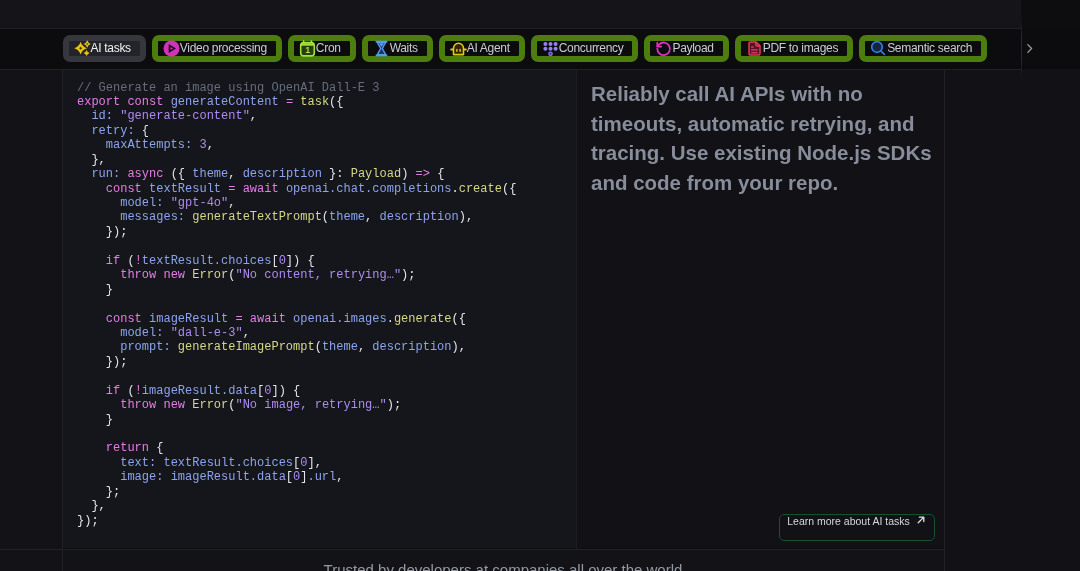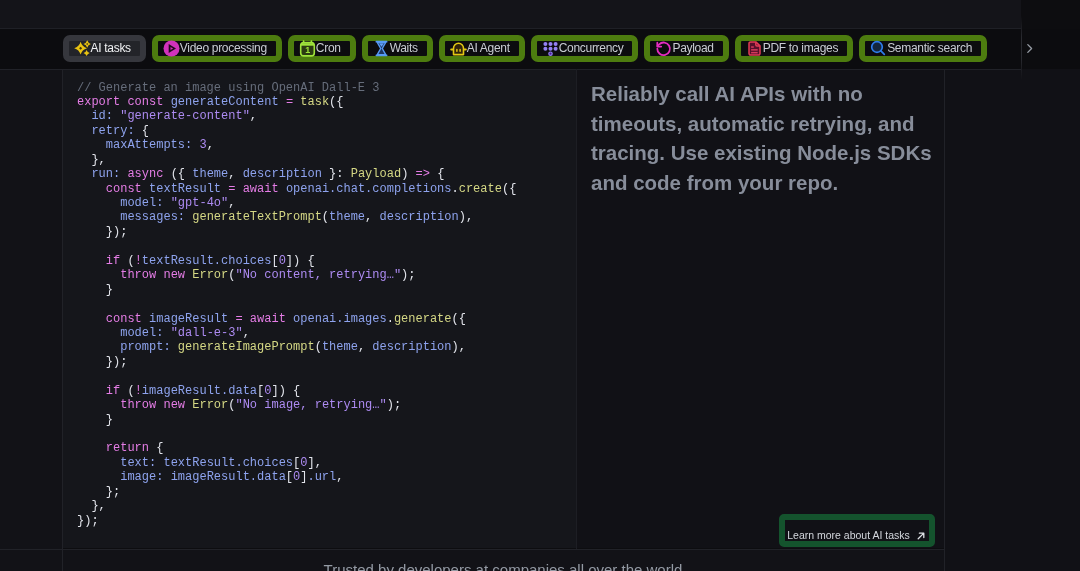--- a/index.html
+++ b/index.html
@@ -42,22 +42,22 @@
              line-height:14.43px; color:#e3e5ec; letter-spacing:0; }
   .c { color:#666d7b; }
   .k { color:#e57de6; }
   .v { color:#8ea3ee; }
   .f { color:#d5d885; }
   .s { color:#ad8bf2; }
 
   
   .heading { left:591px; top:79px; width:356px; font-size:20.5px; font-weight:700; line-height:29.7px;
              color:#878d9a; letter-spacing:0; }
-  .btn { left:778.5px; top:513.5px; width:156px; height:33px; border:6px solid #14532d; border-radius:5px;
-         display:flex; align-items:flex-end; justify-content:center; gap:6px; color:#d4d7dd; font-size:10.5px; }
+  .btn { left:778.5px; top:513.5px; width:156px; height:27px; border:1px solid #14532d; border-radius:5px;
+         display:flex; align-items:flex-start; justify-content:center; gap:6px; color:#d4d7dd; font-size:10.5px; }
   .trusted { left:0; top:560.5px; width:1006px; text-align:center; font-size:15px; color:#949aa4; font-weight:500; }
 </style>
 </head>
 <body>
 <div id="stage">
   <div class="abs topstrip"></div>
   <div class="abs topline"></div>
   <div class="abs tabrowbg"></div>
   <div class="abs leftmargin"></div>
   <div class="abs rightmargin"></div>

